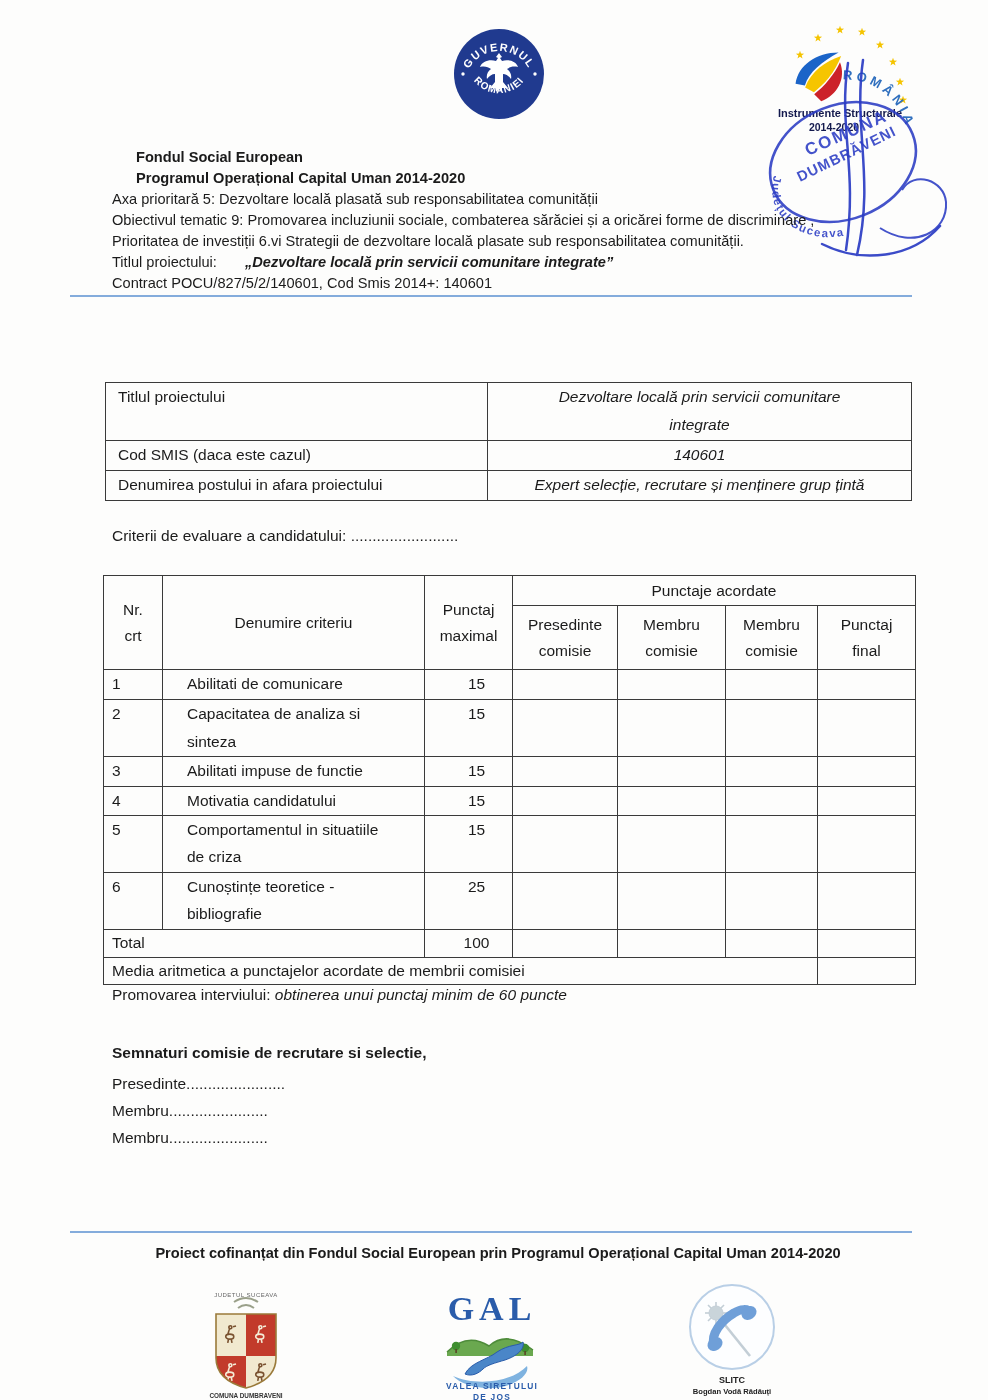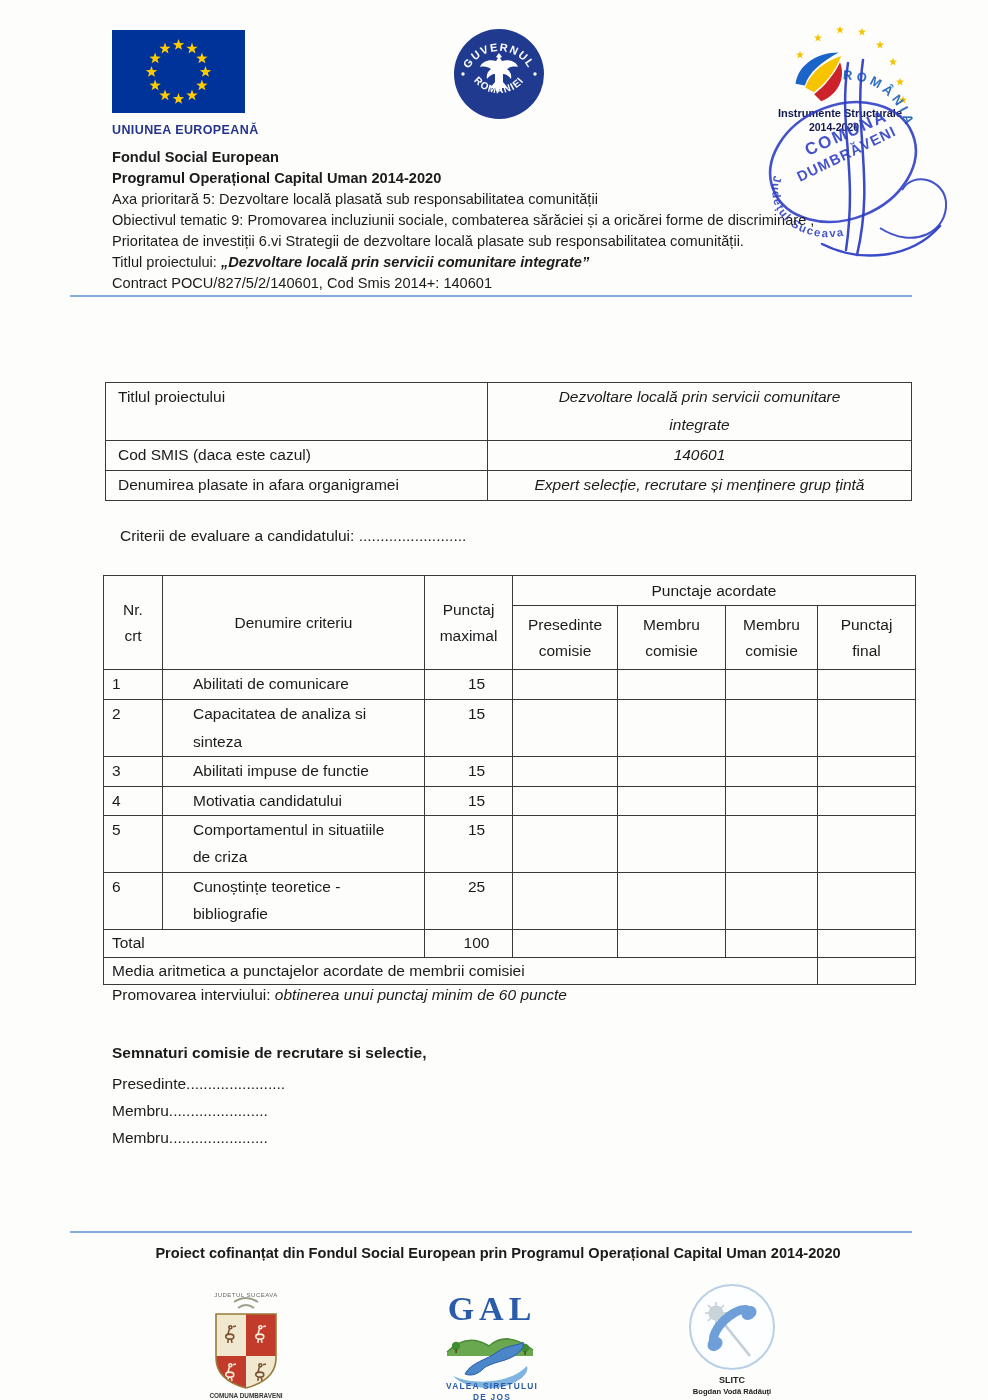--- a/index.html
+++ b/index.html
@@ -4,21 +4,21 @@
 <style>
   html,body{margin:0;padding:0;background:#e9e9e9;}
   .page{
     position:relative;width:988px;height:1400px;margin:0 auto;
     background:#fdfdfc;color:#1b1b1b;
     font-family:"Liberation Sans","DejaVu Sans",sans-serif;
     overflow:hidden;
   }
   .abs{position:absolute;}
   .pre{white-space:pre-line;}
-  .b{font-weight:bold;}
+  .b{font-weight:bold;margin-left:24px;}
   .i{font-style:italic;}
 
   
   .eu-caption{margin-top:6px;font-size:12.5px;font-weight:bold;color:#26348b;letter-spacing:.4px;}
 
   
   .hdr{left:112px;top:147px;font-size:14.6px;line-height:21px;width:810px;}
 
   .rule{height:2px;background:#6f9ed6;opacity:.85;}
 
@@ -29,61 +29,38 @@
   td,th{border:1.6px solid #3a3a3a;padding:0;font-size:15.5px;overflow:hidden;}
   th{font-weight:normal;text-align:center;vertical-align:middle;line-height:26px;}
 
   .info-table{left:105px;top:382px;width:806px;}
   .info-table td.lbl{padding-left:12px;vertical-align:top;line-height:28px;}
   .info-table td.val{text-align:center;font-style:italic;vertical-align:top;line-height:28px;}
 
   .main-table{left:103px;top:575px;width:812px;}
   .main-table td{vertical-align:top;line-height:27.5px;padding-left:16px;}
   .main-table td.nr{padding-left:8px;}
-  .main-table td.name{padding-left:30px;}
+  .main-table td.name{padding-left:24px;}
   .main-table td.c{text-align:center;}
   .main-table tr.trow td, .main-table tr.mrow td{vertical-align:middle;line-height:24px;}
   .main-table tr.trow td.first{padding-left:8px;}
   .main-table tr.mrow td.first{padding-left:8px;}
 
-  .criterii{left:120px;top:527px;font-size:15.5px;}
+  .criterii{left:112px;top:527px;font-size:15.5px;}
   .promovare{left:112px;top:986px;font-size:15.5px;}
   .sig-head{left:112px;top:1044px;font-size:15.5px;font-weight:bold;}
   .sig-lines{left:112px;top:1070px;font-size:15.5px;line-height:27px;}
 
   .footer-note{left:4px;top:1245px;width:988px;text-align:center;font-size:14.6px;font-weight:bold;}
 </style>
 </head>
 <body>
 
 <div class="page">
 
-  <div class="abs" style="left:112px;top:30px;">
-    <svg width="133" height="83" viewBox="0 0 133 83">
-      <defs>
-        <polygon id="star" points="0,-6 1.41,-1.94 5.71,-1.85 2.28,0.74 3.53,4.85 0,2.4 -3.53,4.85 -2.28,0.74 -5.71,-1.85 -1.41,-1.94"></polygon>
-      </defs>
-      <rect width="133" height="83" fill="#003399"></rect>
-      <g fill="#FFCC00">
-        <use href="#star" x="66.5" y="15"></use>
-          <use href="#star" x="80" y="18.6"></use>
-        <use href="#star" x="89.9" y="28.5"></use>
-          <use href="#star" x="93.5" y="42"></use>
-        <use href="#star" x="89.9" y="55.5"></use>
-          <use href="#star" x="80" y="65.4"></use>
-        <use href="#star" x="66.5" y="69"></use>
-          <use href="#star" x="53" y="65.4"></use>
-        <use href="#star" x="43.1" y="55.5"></use>
-          <use href="#star" x="39.5" y="42"></use>
-        <use href="#star" x="43.1" y="28.5"></use>
-          <use href="#star" x="53" y="18.6"></use>
-      </g>
-    </svg>
-    <div class="eu-caption">UNIUNEA EUROPEANĂ</div>
-  </div>
 
   <svg class="abs" style="left:452px;top:27px;" width="94" height="94" viewBox="0 0 94 94">
     <circle cx="47" cy="47" r="45" fill="#203a8f"></circle>
     <defs>
       <path id="govTop" d="M 13,58 A 34 34 0 0 1 81,58"></path>
       <path id="govBot" d="M 16,42 A 32 32 0 0 0 78,42"></path>
     </defs>
     <text font-size="11" font-weight="bold" fill="#ffffff" letter-spacing="1.5">
       <textPath href="#govTop" startOffset="50%" text-anchor="middle">GUVERNUL</textPath>
     </text>
@@ -167,21 +144,21 @@
         <tr style="height:58px">
       <td class="lbl">Titlul proiectului</td>
       <td class="val pre">Dezvoltare locală prin servicii comunitare
 integrate</td>
     </tr>
     <tr style="height:30px">
       <td class="lbl">Cod SMIS (daca este cazul)</td>
       <td class="val">140601</td>
     </tr>
     <tr style="height:30px">
-      <td class="lbl">Denumirea plasate in afara organigramei</td>
+      <td class="lbl">Denumirea postului in afara proiectului</td>
       <td class="val">Expert selecție, recrutare și menținere grup țintă</td>
     </tr>
   </tbody>
     </table>
 
   <div class="abs criterii">Criterii de evaluare a candidatului:  .........................</div>
 
   <table class="abs main-table">
     <colgroup>
       <col style="width:59px">

